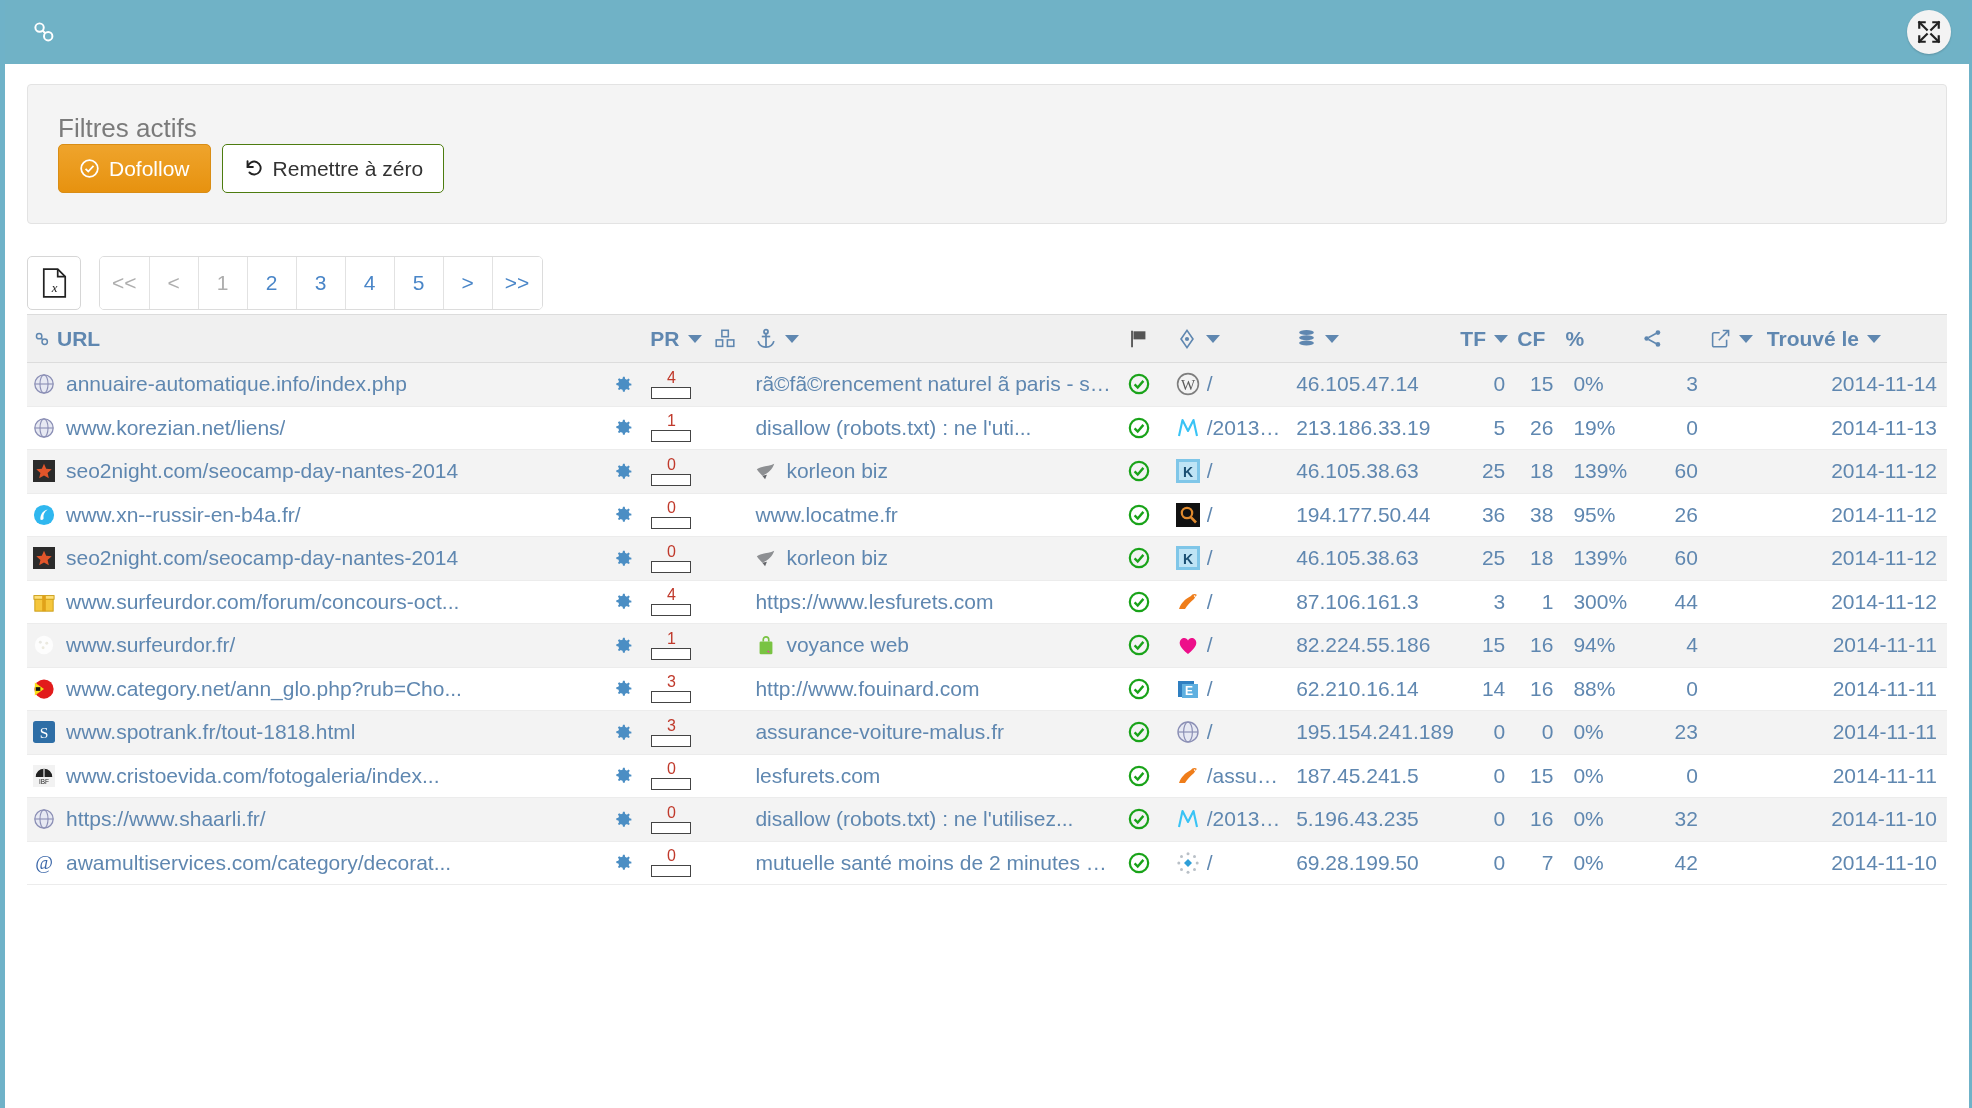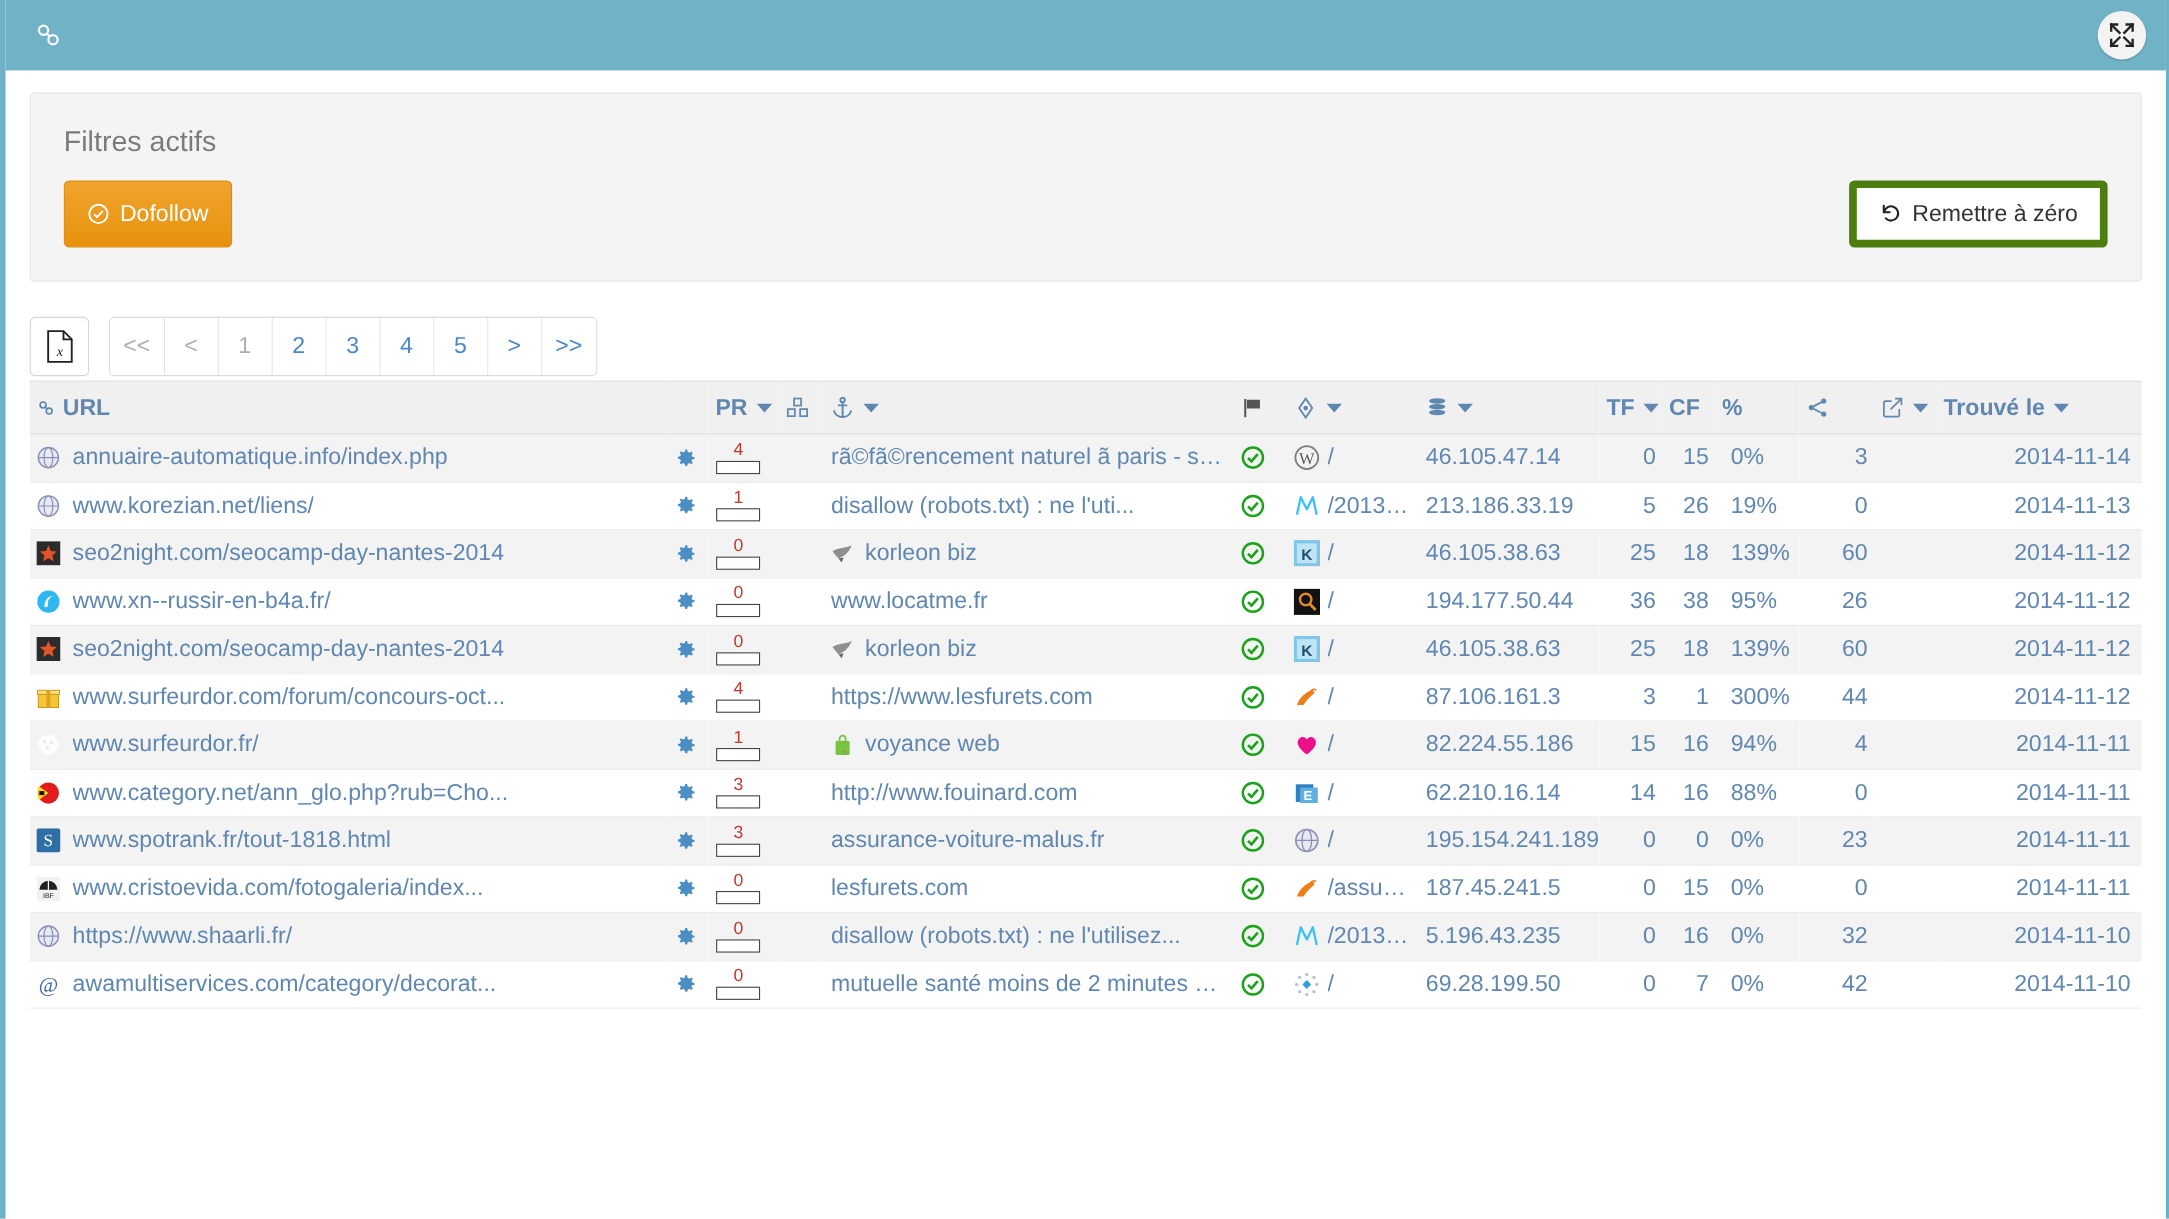--- a/index.html
+++ b/index.html
@@ -58,43 +58,43 @@
     margin: 20px 22px 0 22px;
     border: 1px solid #e3e3e3;
     border-radius: 4px;
     background: #f4f4f4;
     padding: 28px 30px 30px 30px;
   }
   .filters-title {
     font-size: 26px;
     color: #7b7b7b;
     font-weight: 400;
-    margin-bottom: 20px;
-  }
-  .filter-row { display: flex; align-items: stretch; justify-content: space-between; }
+  }
+  .filter-row { display: flex; align-items: stretch; }
   .btn {
     display: inline-flex; align-items: center; gap: 9px;
     font-size: 21px;
     padding: 12px 20px;
     border-radius: 5px;
     cursor: pointer;
     line-height: 1.1;
     white-space: nowrap;
   }
   .btn-dofollow {
     background: #eb9b21;
     background-image: linear-gradient(#efa42c, #e7920f);
     color: #ffffff;
     border: 1px solid #d98d15;
     font-weight: 400;
   }
   .btn-reset {
     background: #ffffff;
-    border: 7px solid #4d7c0f;
+    border: 1px solid #4d7c0f;
     color: #333333;
+    margin-left: 11px;
   }
   .btn svg { width: 21px; height: 21px; flex: 0 0 auto; }
 
   
   .toolbar {
     margin: 28px 22px 0 22px;
     display: flex;
     align-items: flex-end;
     justify-content: space-between;
     position: relative;

